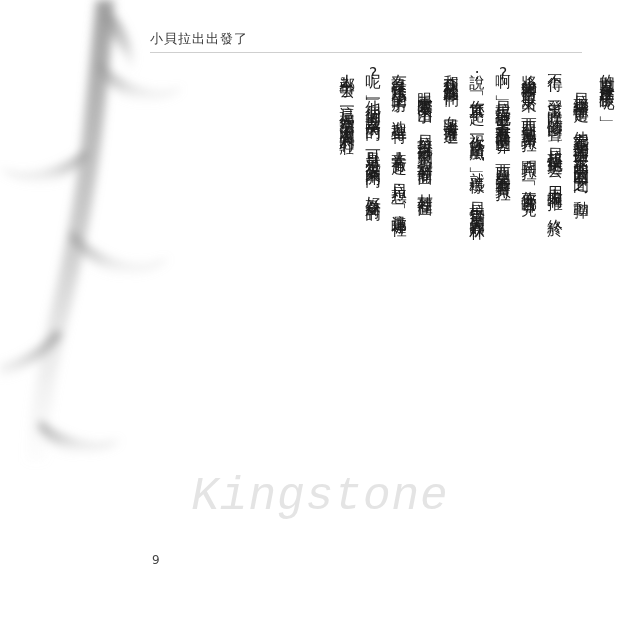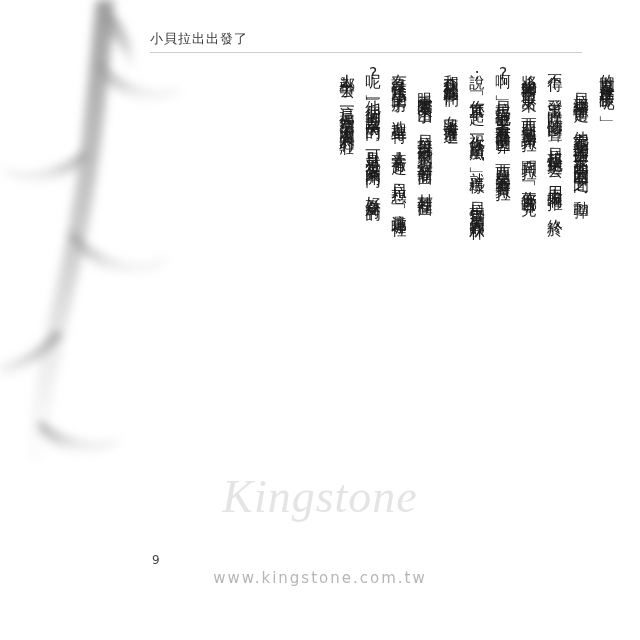--- a/index.html
+++ b/index.html
@@ -97,21 +97,21 @@
     bottom: 8px;
     text-align: center;
     pointer-events: none;
   }
   .wm-kingstone-ghost {
     position: absolute;
     left: 0;
     right: 0;
     bottom: 72px;
     text-align: center;
-    font-family: Liberation Serif, serif;
+    font-family: Liberation Mono, monospace;
     font-size: 46px;
     font-style: italic;
     color: rgba(120,120,120,0.20);
     letter-spacing: 1px;
     pointer-events: none;
   }
   .wm-cn {
     font-family: "DejaVu Sans", sans-serif;
     font-size: 27px;
     font-weight: bold;
@@ -179,16 +179,15 @@
     <div class="vcol">　眼看太陽要落山了,貝拉發現自己來到了一個村莊前面,村莊裡面</div>
     <div class="vcol">有許多矮矮小小的房子,造型奇特,非常有趣!貝拉想:「這是哪裡</div>
     <div class="vcol">呢?」他一個個的去敲房子的門,可是就是沒有人來開門,好像全村的</div>
     <div class="vcol">人都出去了。這是一個空蕩蕩的沒有人的村莊!</div>
   </div>
 
   <div class="page-number">9</div>
 
   <div class="wm-kingstone-ghost">Kingstone</div>
   <div class="watermark">
-    <div class="wm-url">www.kingstone.com.tw</div>
   </div>
 
 </div>
 
 </body></html>

